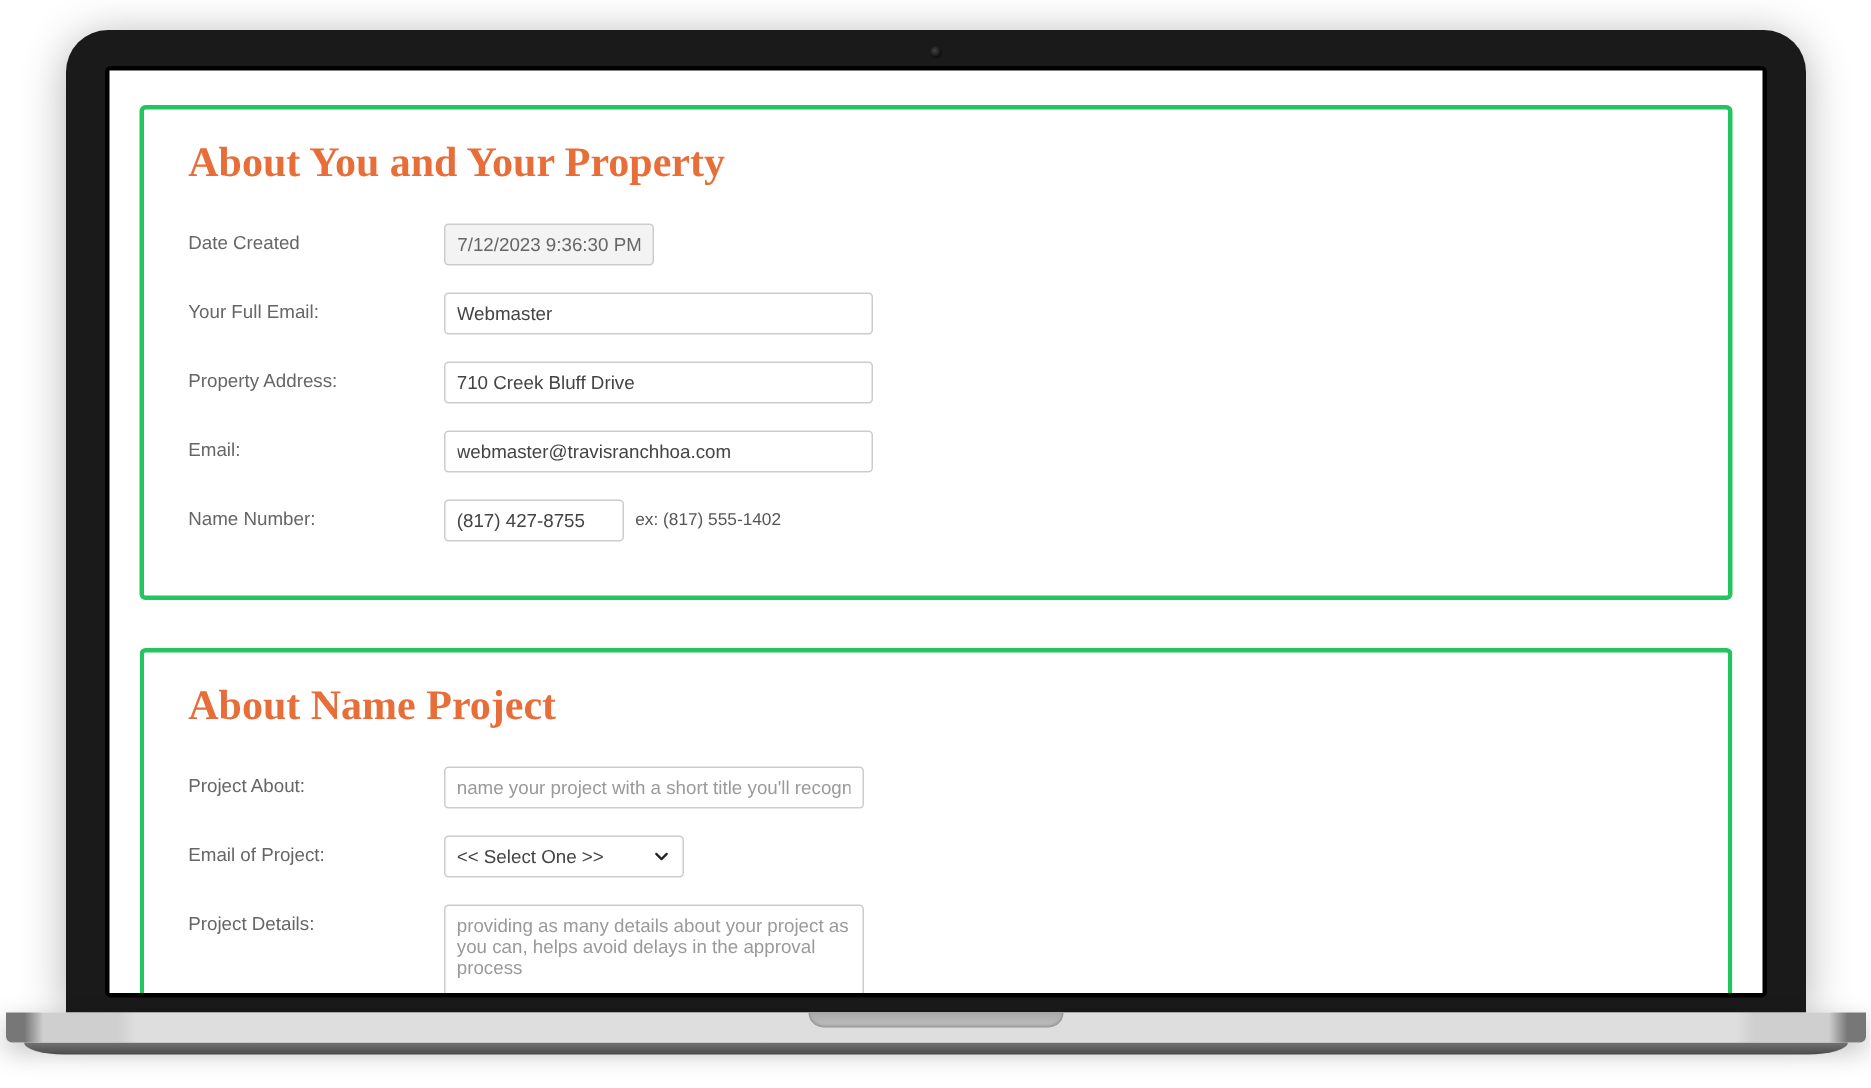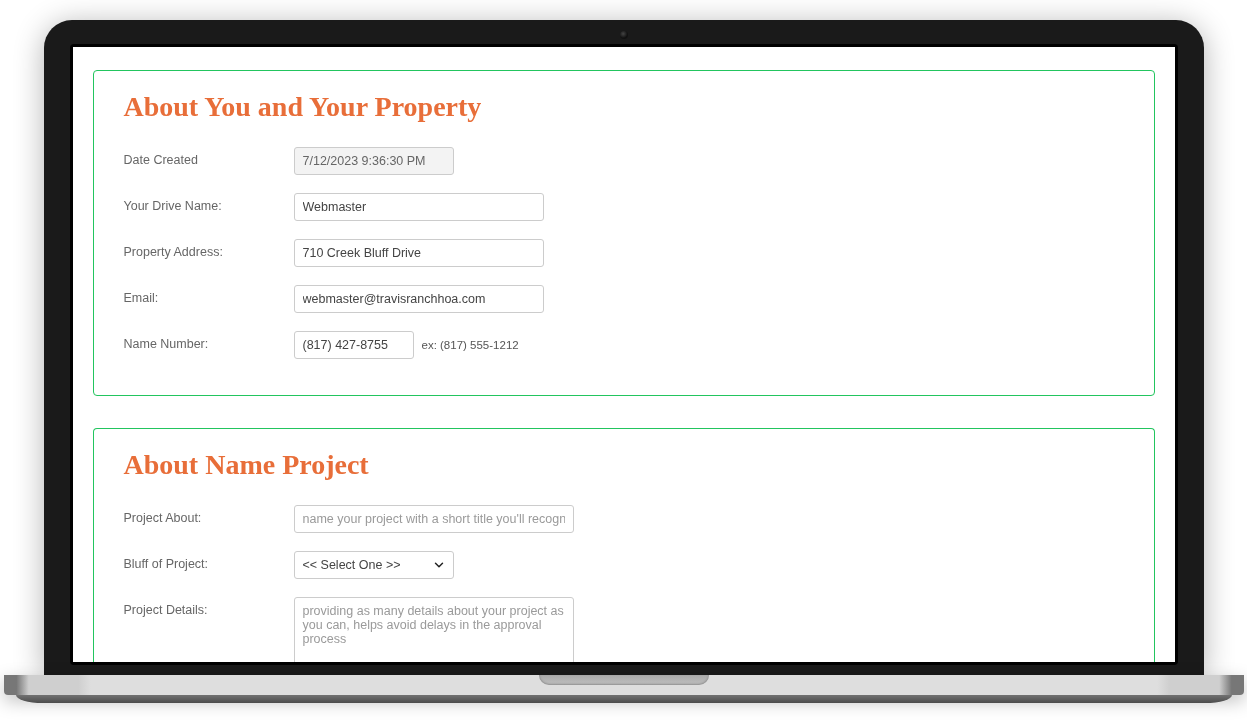--- a/index.html
+++ b/index.html
@@ -61,21 +61,21 @@
     box-shadow: inset 0 -1px 2px rgba(0,0,0,0.25);
   }
   .base-edge {
     height: 8px;
     margin: 0 -28px;
     background: linear-gradient(#8a8a8a,#555);
     border-radius: 0 0 40px 40px / 0 0 12px 12px;
   }
 
   .panel {
-    border: 1px solid #22c55e;
+    border: 3px solid #22c55e;
     border-radius: 4px;
     margin: 5px 20px 32px 20px;
     padding: 20px 30px 18px 30px;
   }
   .panel h2 {
     font-family: Georgia, 'Times New Roman', serif;
     font-weight: 600;
     color: #e86e39;
     font-size: 28px;
     margin: 0 0 24px 0;
@@ -98,23 +98,23 @@
     border-radius: 3px;
     padding: 6px 8px;
     font-size: 12.5px;
     font-family: inherit;
     color: #444;
     background: #fff;
   }
   input.readonly {
     background: #f3f3f3;
     color: #666;
-    width: 160px;
-  }
-  input.w-med { width: 250px; }
+    width: 140px;
+  }
+  input.w-med { width: 286px; }
   input.w-phone { width: 120px; }
   input.w-wide { width: 280px; }
   textarea.w-wide { width: 280px; height: 110px; resize: both; }
   .hint { font-size: 11.5px; color: #555; }
   .select-wrap {
     position: relative;
     display: inline-block;
     width: 160px;
   }
   .select-wrap select {
@@ -146,21 +146,21 @@
           <h2>About You and Your Property</h2>
 
           <div class="row">
             <label>Date Created</label>
             <div class="field">
               <input type="text" class="readonly" readonly="" value="7/12/2023 9:36:30 PM" style="">
             </div>
           </div>
 
           <div class="row">
-            <label>Your Drive Name:</label>
+            <label>Your Full Email:</label>
             <div class="field">
               <input type="text" class="w-med" value="Webmaster" style="">
             </div>
           </div>
 
           <div class="row">
             <label>Property Address:</label>
             <div class="field">
               <input type="text" class="w-med" value="710 Creek Bluff Drive" style="">
             </div>
@@ -170,37 +170,37 @@
             <label>Email:</label>
             <div class="field">
               <input type="text" class="w-med" value="webmaster@travisranchhoa.com" style="">
             </div>
           </div>
 
           <div class="row">
             <label>Name Number:</label>
             <div class="field">
               <input type="text" class="w-phone" value="(817) 427-8755" style="">
-              <span class="hint">ex: (817) 555-1212</span>
+              <span class="hint">ex: (817) 555-1402</span>
             </div>
           </div>
         </div>
 
         <div class="panel" style="border-bottom:none;border-radius:4px 4px 0 0;padding-bottom:0;margin-bottom:0;">
           <h2>About Name Project</h2>
 
           <div class="row">
             <label>Project About:</label>
             <div class="field">
               <input type="text" class="w-wide" placeholder="name your project with a short title you'll recognize" style="">
             </div>
           </div>
 
           <div class="row">
-            <label>Bluff of Project:</label>
+            <label>Email of Project:</label>
             <div class="field">
               <div class="select-wrap">
                 <select>
                   <option>&lt;&lt; Select One &gt;&gt;</option>
                 </select>
                 <span class="chev">
                   <svg width="14" height="14" viewBox="0 0 24 24">
                       <path d="M6 9l6 6 6-6" fill="none" stroke="#222" stroke-width="2.5" stroke-linecap="round" stroke-linejoin="round"></path>
                     </svg>
                 </span>

